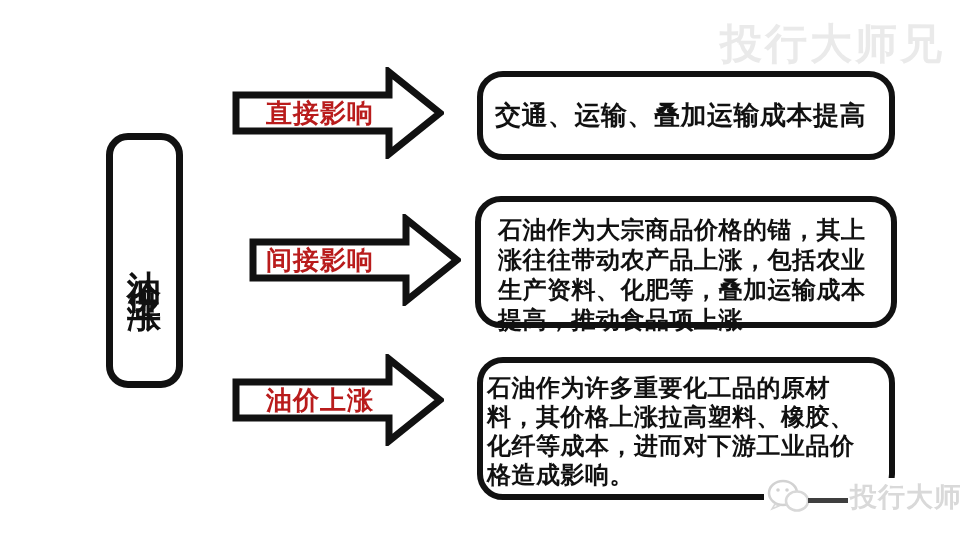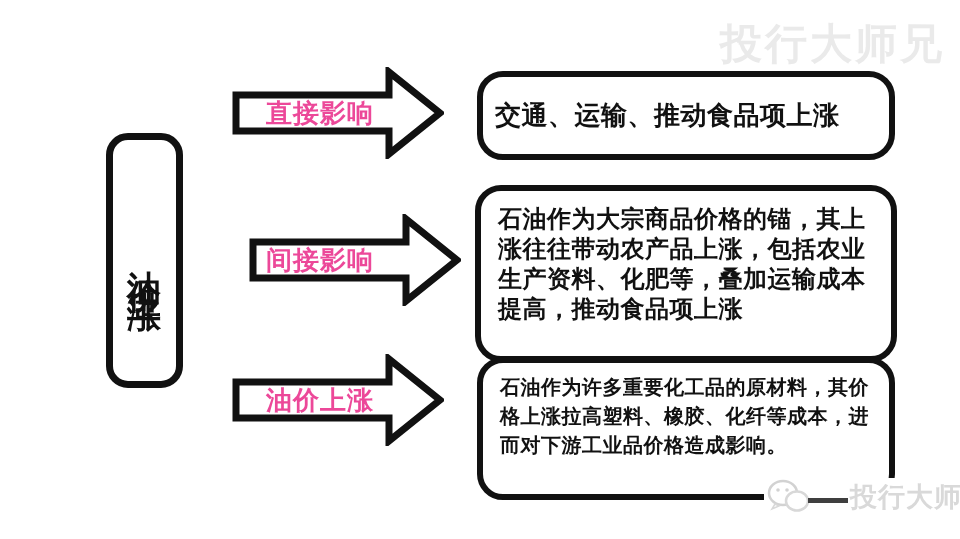--- a/index.html
+++ b/index.html
@@ -53,21 +53,21 @@
     left: 20px;
     top: 28px;
     width: 136px;
     height: 36px;
     display: flex;
     align-items: center;
     justify-content: center;
     font-size: 26px;
     font-weight: 900;
     letter-spacing: 1px;
-    color: #ec4899;
+    color: #b91c1c;
     white-space: nowrap;
   }
   .arrow-1 { top: 67px; }
   .arrow-2 { top: 214px; padding-left: 17px; }
   .arrow-3 { top: 354px; }
   
   .result-box {
     position: absolute;
     border: 6px solid #111111;
     border-radius: 26px;
@@ -77,30 +77,30 @@
     color: #111111;
   }
   .box-1 {
     left: 477px; top: 71px; width: 418px; height: 89px;
     display: flex; align-items: center;
     padding-left: 12px;
     font-size: 26px;
     letter-spacing: 0.5px;
   }
   .box-2 {
-    left: 475px; top: 185px; width: 422px; height: 177px;
+    left: 475px; top: 196px; width: 422px; height: 132px;
     padding: 13px 14px 0 17px;
     font-size: 24px;
     line-height: 30px;
     letter-spacing: 0.5px;
   }
   .box-3 {
     left: 477px; top: 357px; width: 418px; height: 143px;
-    padding: 10px 14px 0 17px;
-    font-size: 20px;
+    padding: 10px 14px 0 4px;
+    font-size: 24px;
     line-height: 29px;
     letter-spacing: 0.5px;
   }
   
   .wm-top {
     position: absolute;
     top: 16px;
     right: 15px;
     font-size: 42px;
     font-weight: 900;
@@ -144,21 +144,21 @@
     <span class="src-label">油价上涨</span>
   </div>
 
   <div class="arrow arrow-1">
     <svg viewBox="0 0 212 92">
       <polygon points="4,28 157,28 157,5 208,46 157,87 157,64 4,64" fill="#ffffff" stroke="#111111" stroke-width="7" stroke-miterlimit="10"></polygon>
     </svg>
     <div class="arrow-label">直接影响</div>
   </div>
   <div class="result-box box-1">
-    <span>交通、运输、推动食品项上涨</span>
+    <span>交通、运输、叠加运输成本提高</span>
   </div>
 
   <div class="arrow arrow-2">
     <svg viewBox="0 0 212 92">
       <polygon points="4,28 157,28 157,5 208,46 157,87 157,64 4,64" fill="#ffffff" stroke="#111111" stroke-width="7" stroke-miterlimit="10"></polygon>
     </svg>
     <div class="arrow-label">间接影响</div>
   </div>
   <div class="result-box box-2">
     <span>石油作为大宗商品价格的锚，其上涨往往带动农产品上涨，包括农业生产资料、化肥等，叠加运输成本提高，推动食品项上涨</span>

